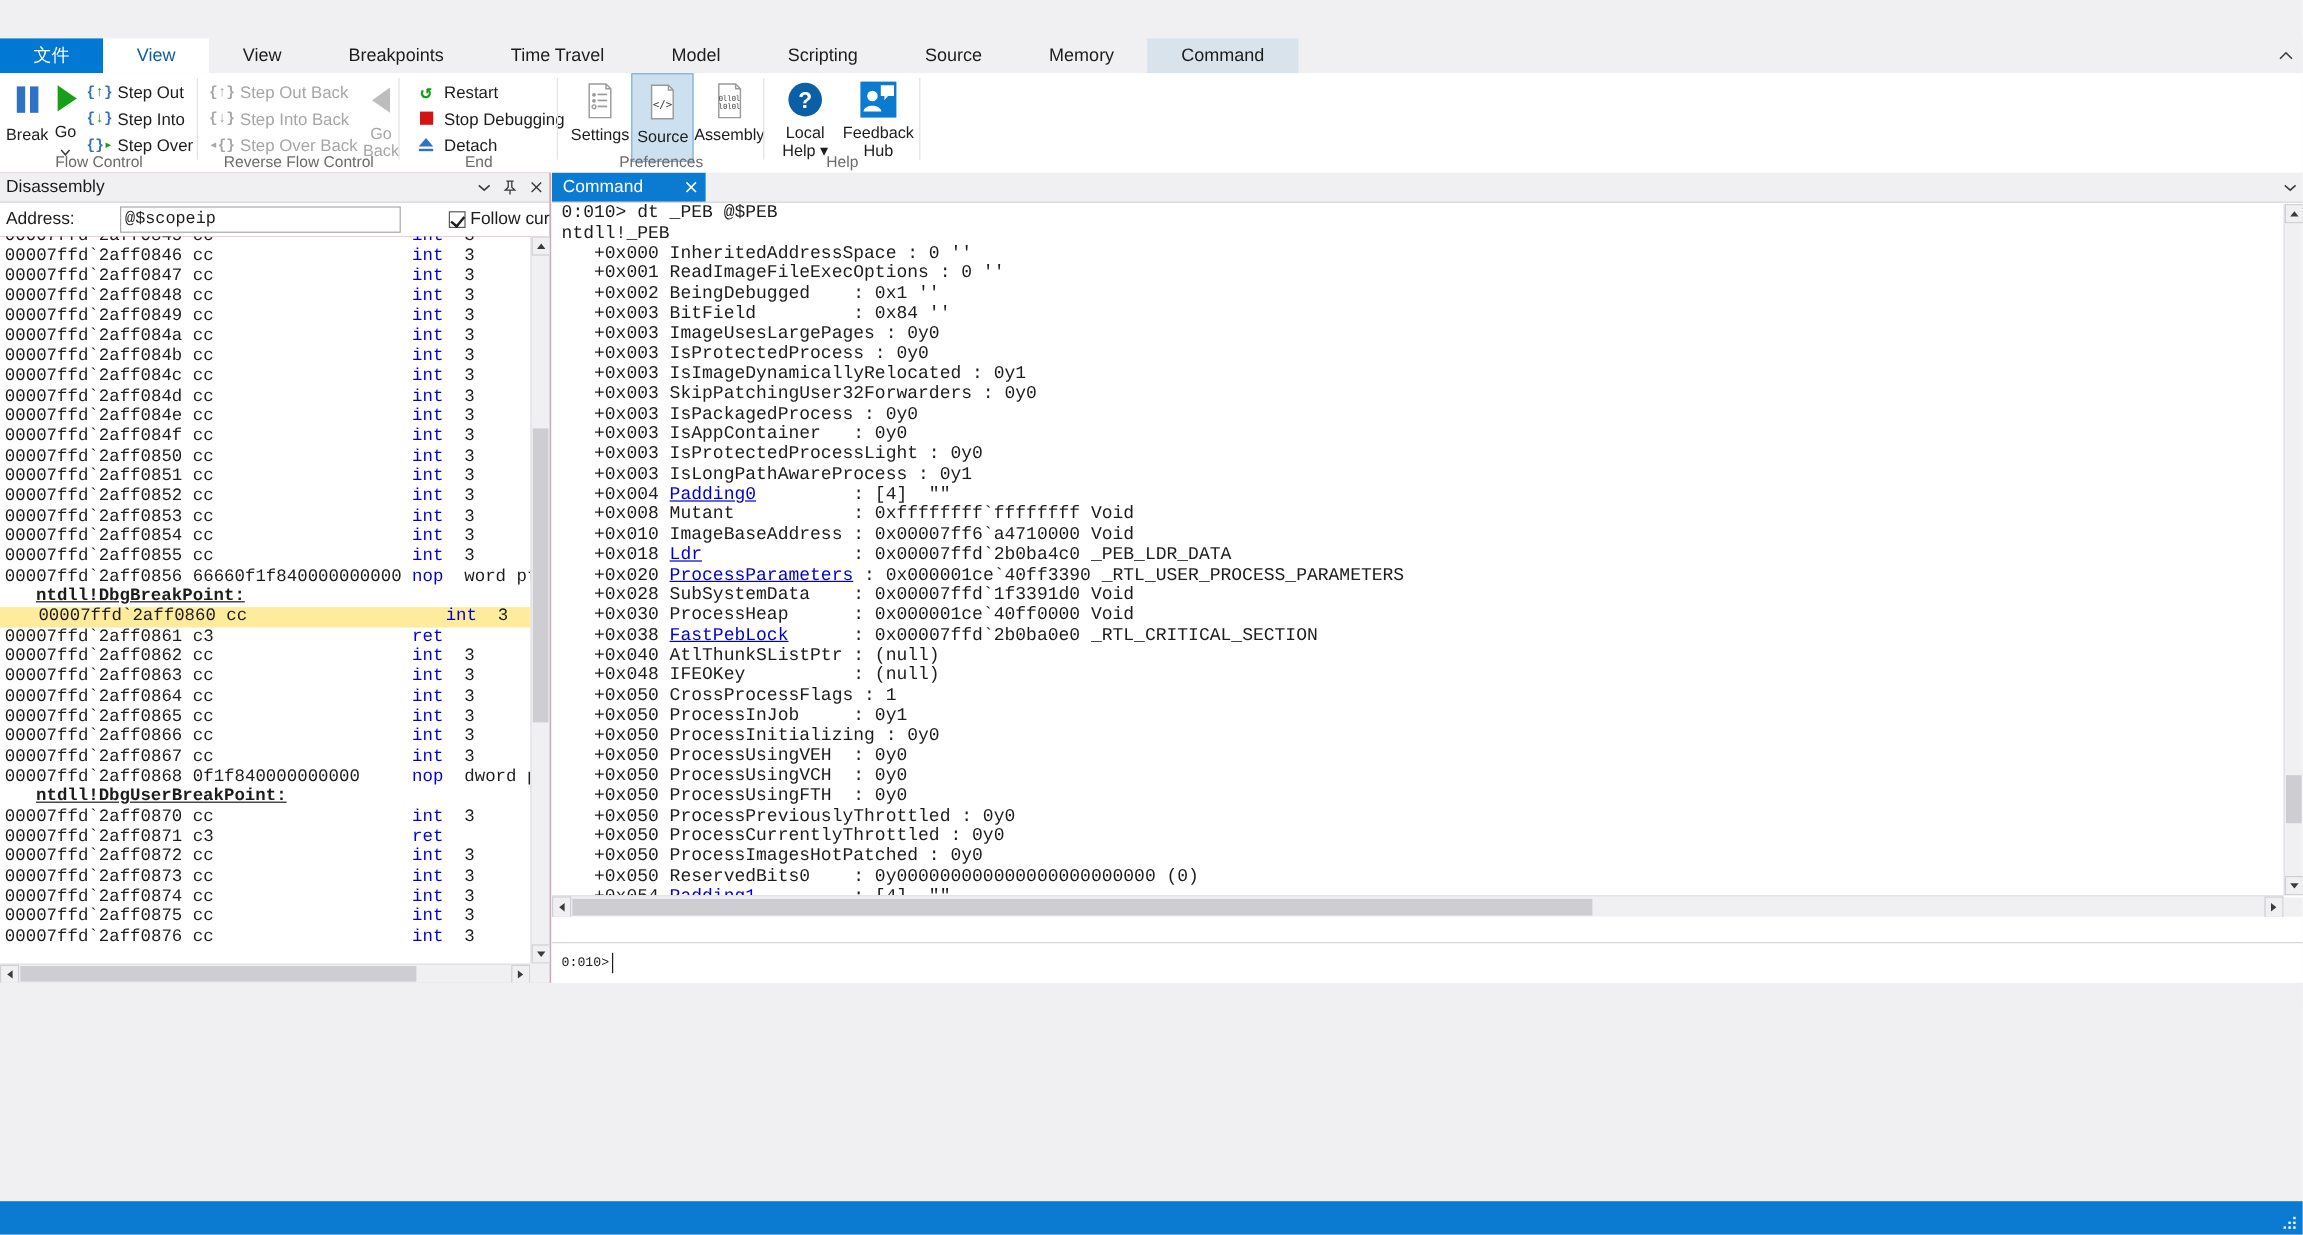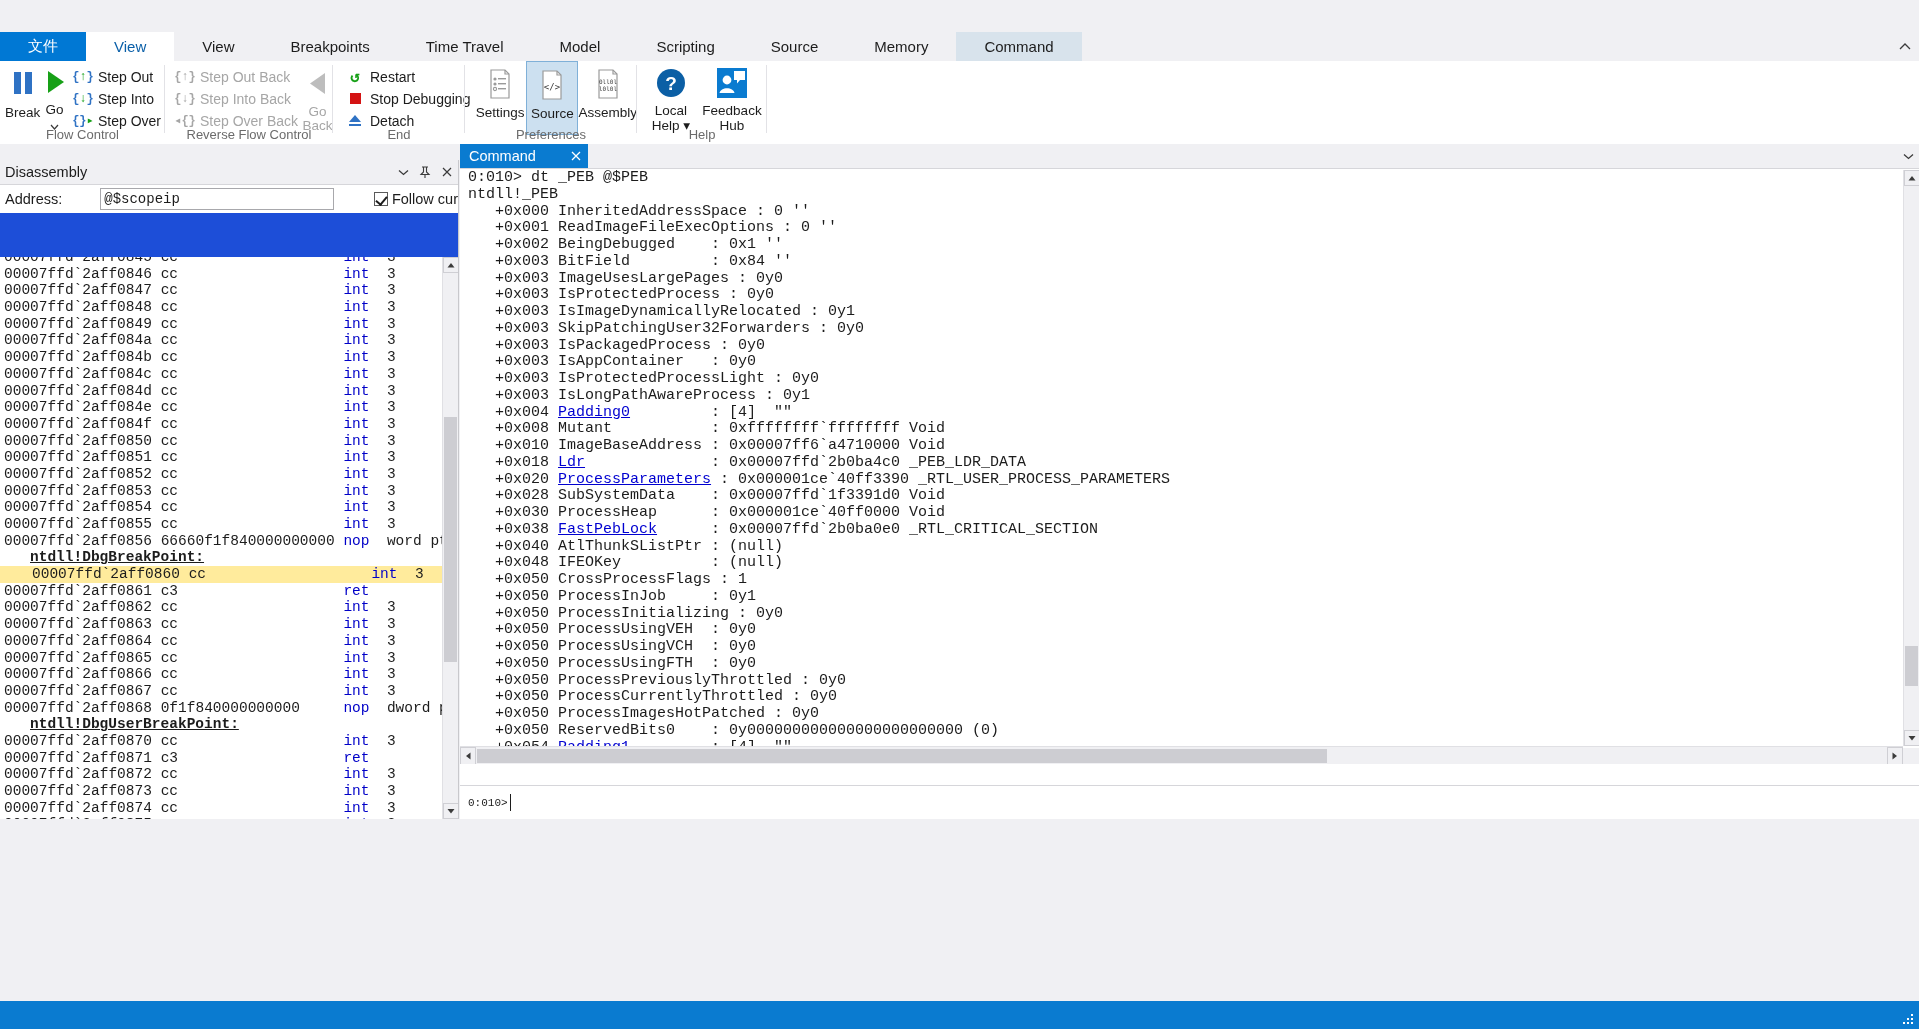--- a/index.html
+++ b/index.html
@@ -101,22 +101,22 @@
     align-items:center; justify-content:center;
     font-family:"Liberation Mono", monospace; font-size:12px; font-weight:bold;
   }
   .grouplabel {
     position:absolute; bottom:2px; left:0; width:100%; text-align:center;
     font-size:13px; color:#6b6b6b;
   }
 
   
   .panel-dis {
-    position:absolute; left:0; top:160px; width:459px; height:675px;
-    background:#1d4ed8; border-right:1px solid #c8c8cc;
+    position:absolute; left:0; top:144px; width:459px; height:675px;
+    background:#be185d; border-right:1px solid #c8c8cc;
   }
   .panel-head {
     height:25px; background:#f0f0f3; display:flex; align-items:center;
     border-bottom:1px solid #d6d6da;
   }
   .panel-head .ptitle { font-size:14.5px; color:#1c1c1c; padding-left:5px; }
   .panel-head .phspacer { flex:1 1 auto; }
   .phbtn { width:22px; height:22px; display:flex; align-items:center; justify-content:center; color:#3b3b3b; }
 
   .addrbar {
@@ -134,21 +134,21 @@
     position:relative; margin-right:4px; flex:0 0 auto;
   }
   .chk::after {
     content:""; position:absolute; left:3px; top:1px; width:5px; height:9px;
     border:solid #1c1c1c; border-width:0 2px 2px 0; transform:rotate(40deg);
   }
   .followlbl { font-size:14.5px; color:#1c1c1c; white-space:nowrap; }
 
   .dis-body {
     position:absolute; left:0; top:53px; right:0; bottom:0;
-    overflow:hidden; background:#ffffff;margin-top:44px;
+    overflow:hidden; background:#ffffff;
   }
   .dis-code {
     position:absolute; left:0; top:0; right:16px; bottom:16px;
     overflow:hidden;
     font-family:"Liberation Mono", monospace; font-size:14.5px;
     line-height:16.7px; color:#1c1c1c; white-space:pre;
   }
   .dline { height:16.7px; padding-left:4px; }
   .dline.cur { background:#ffeb9c;padding-left:32px; }
   .dline .addr { color:#1c1c1c; }

